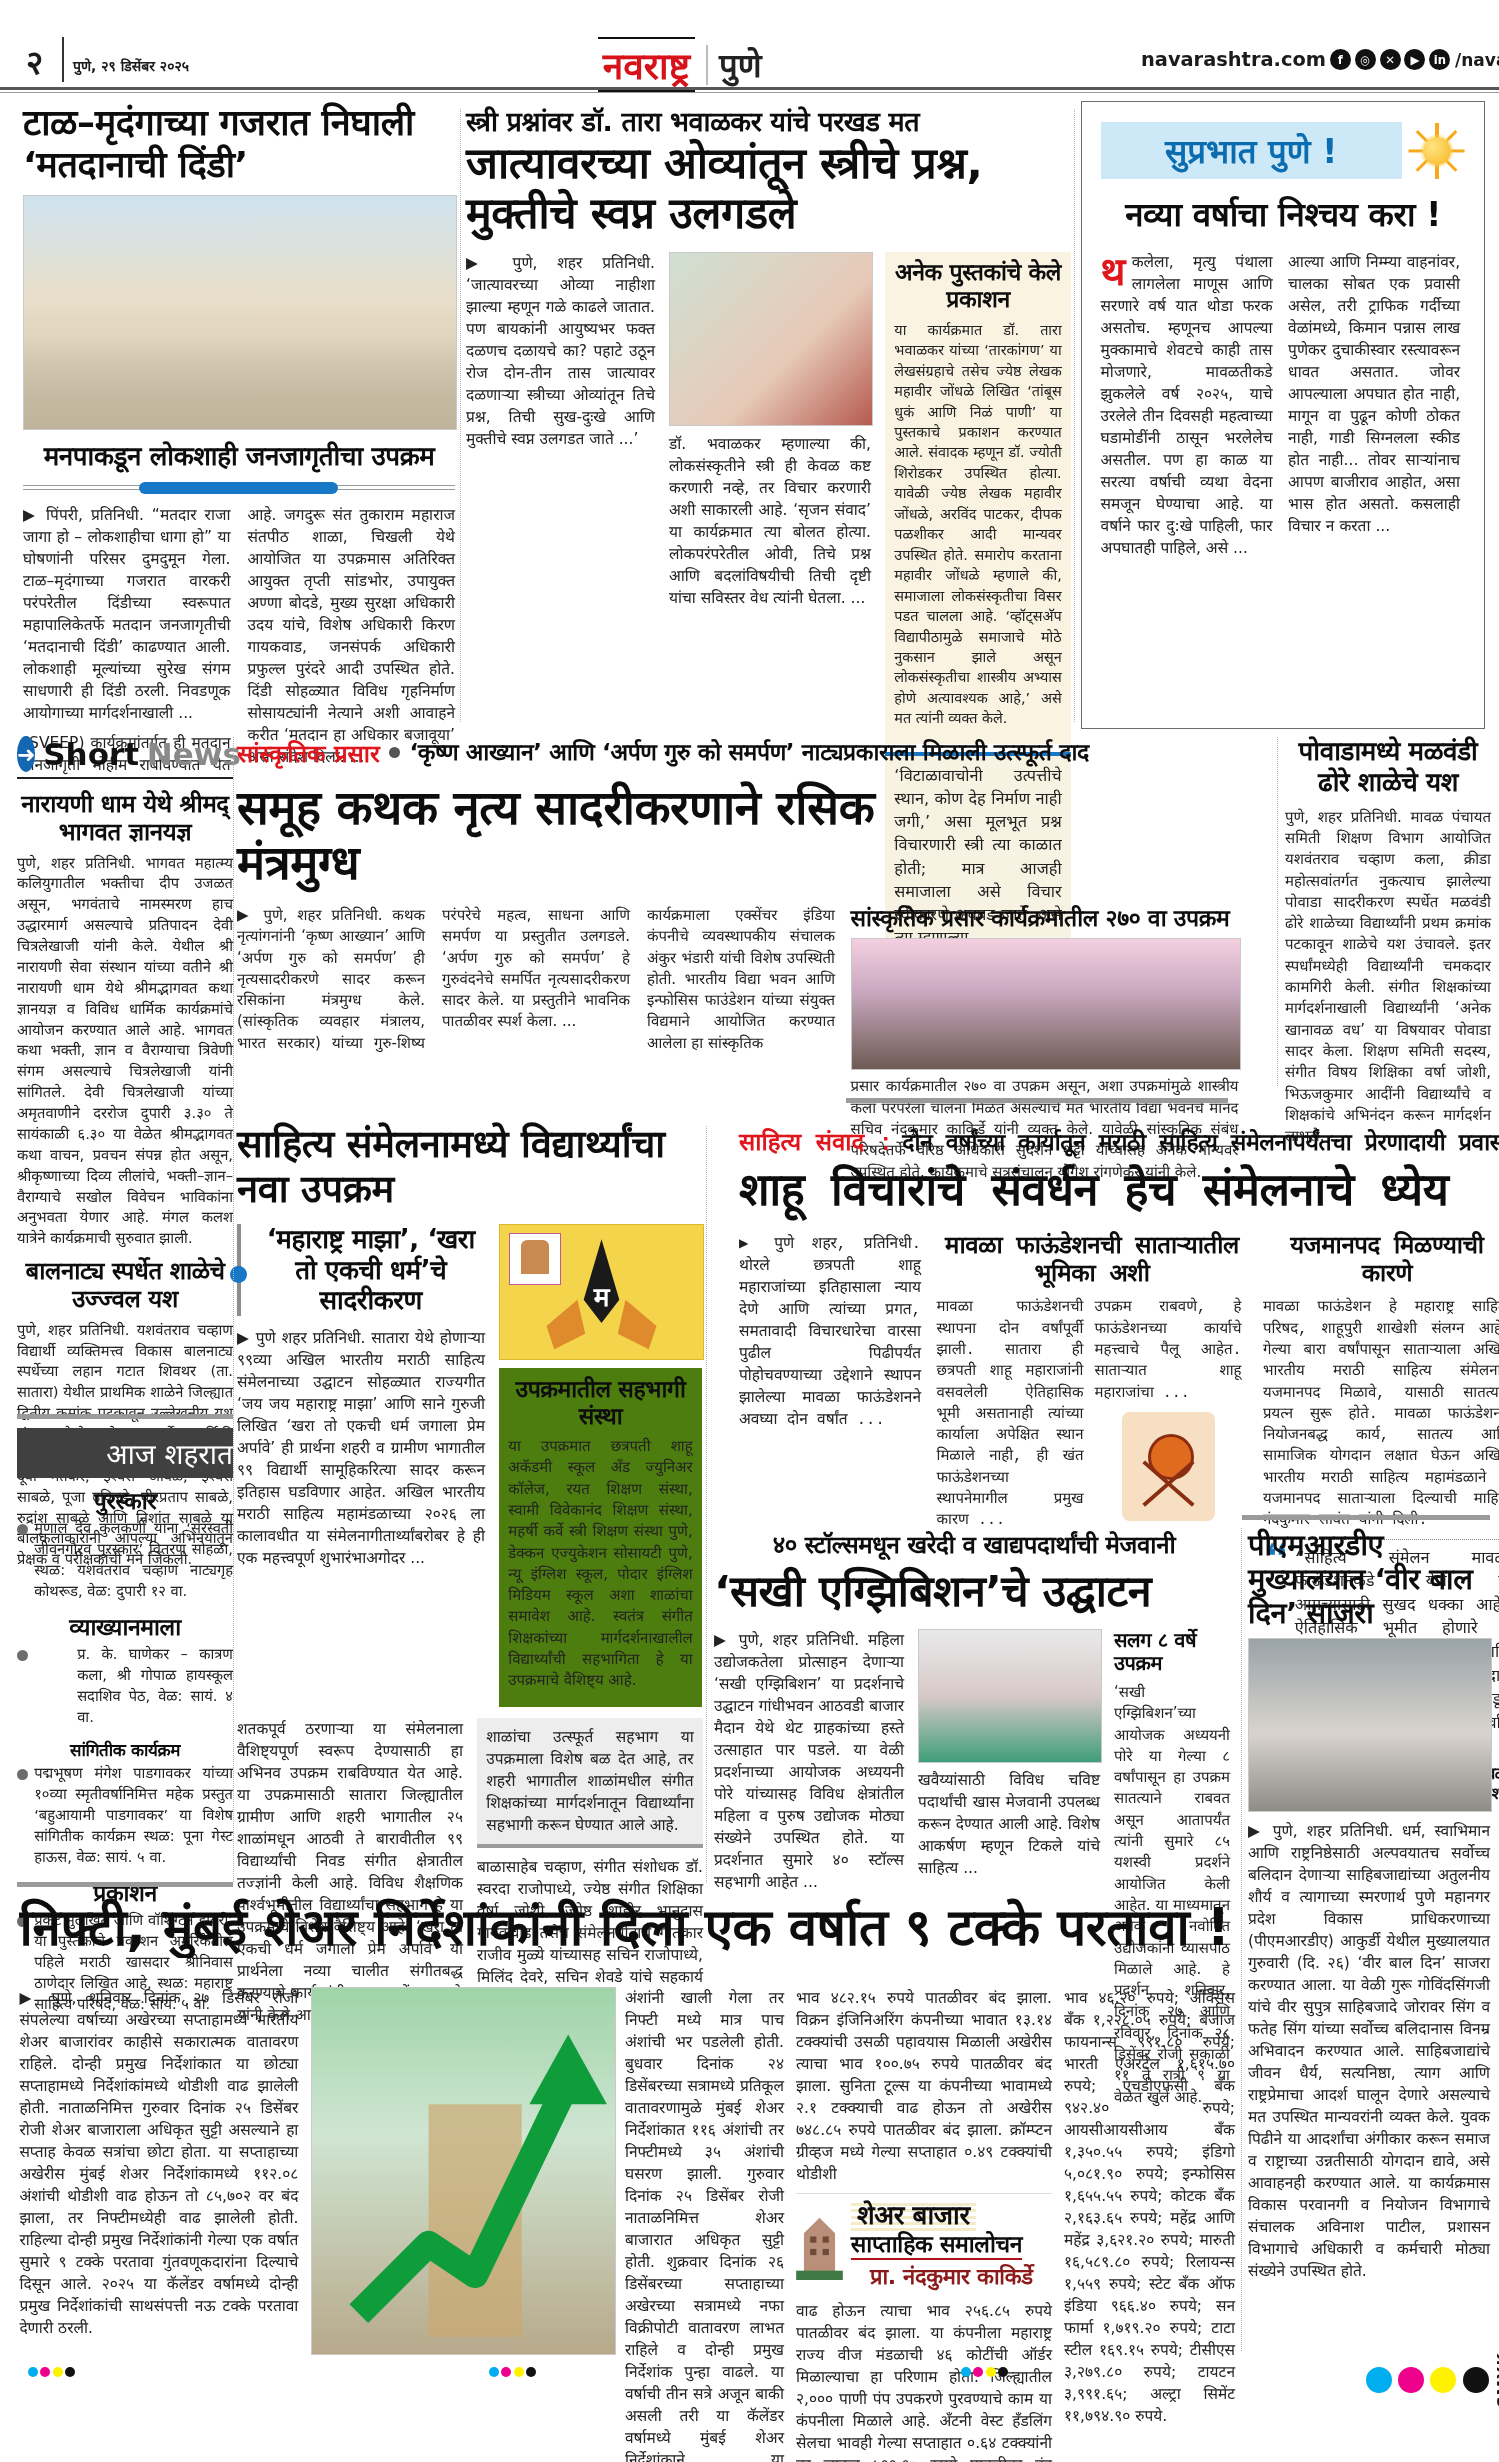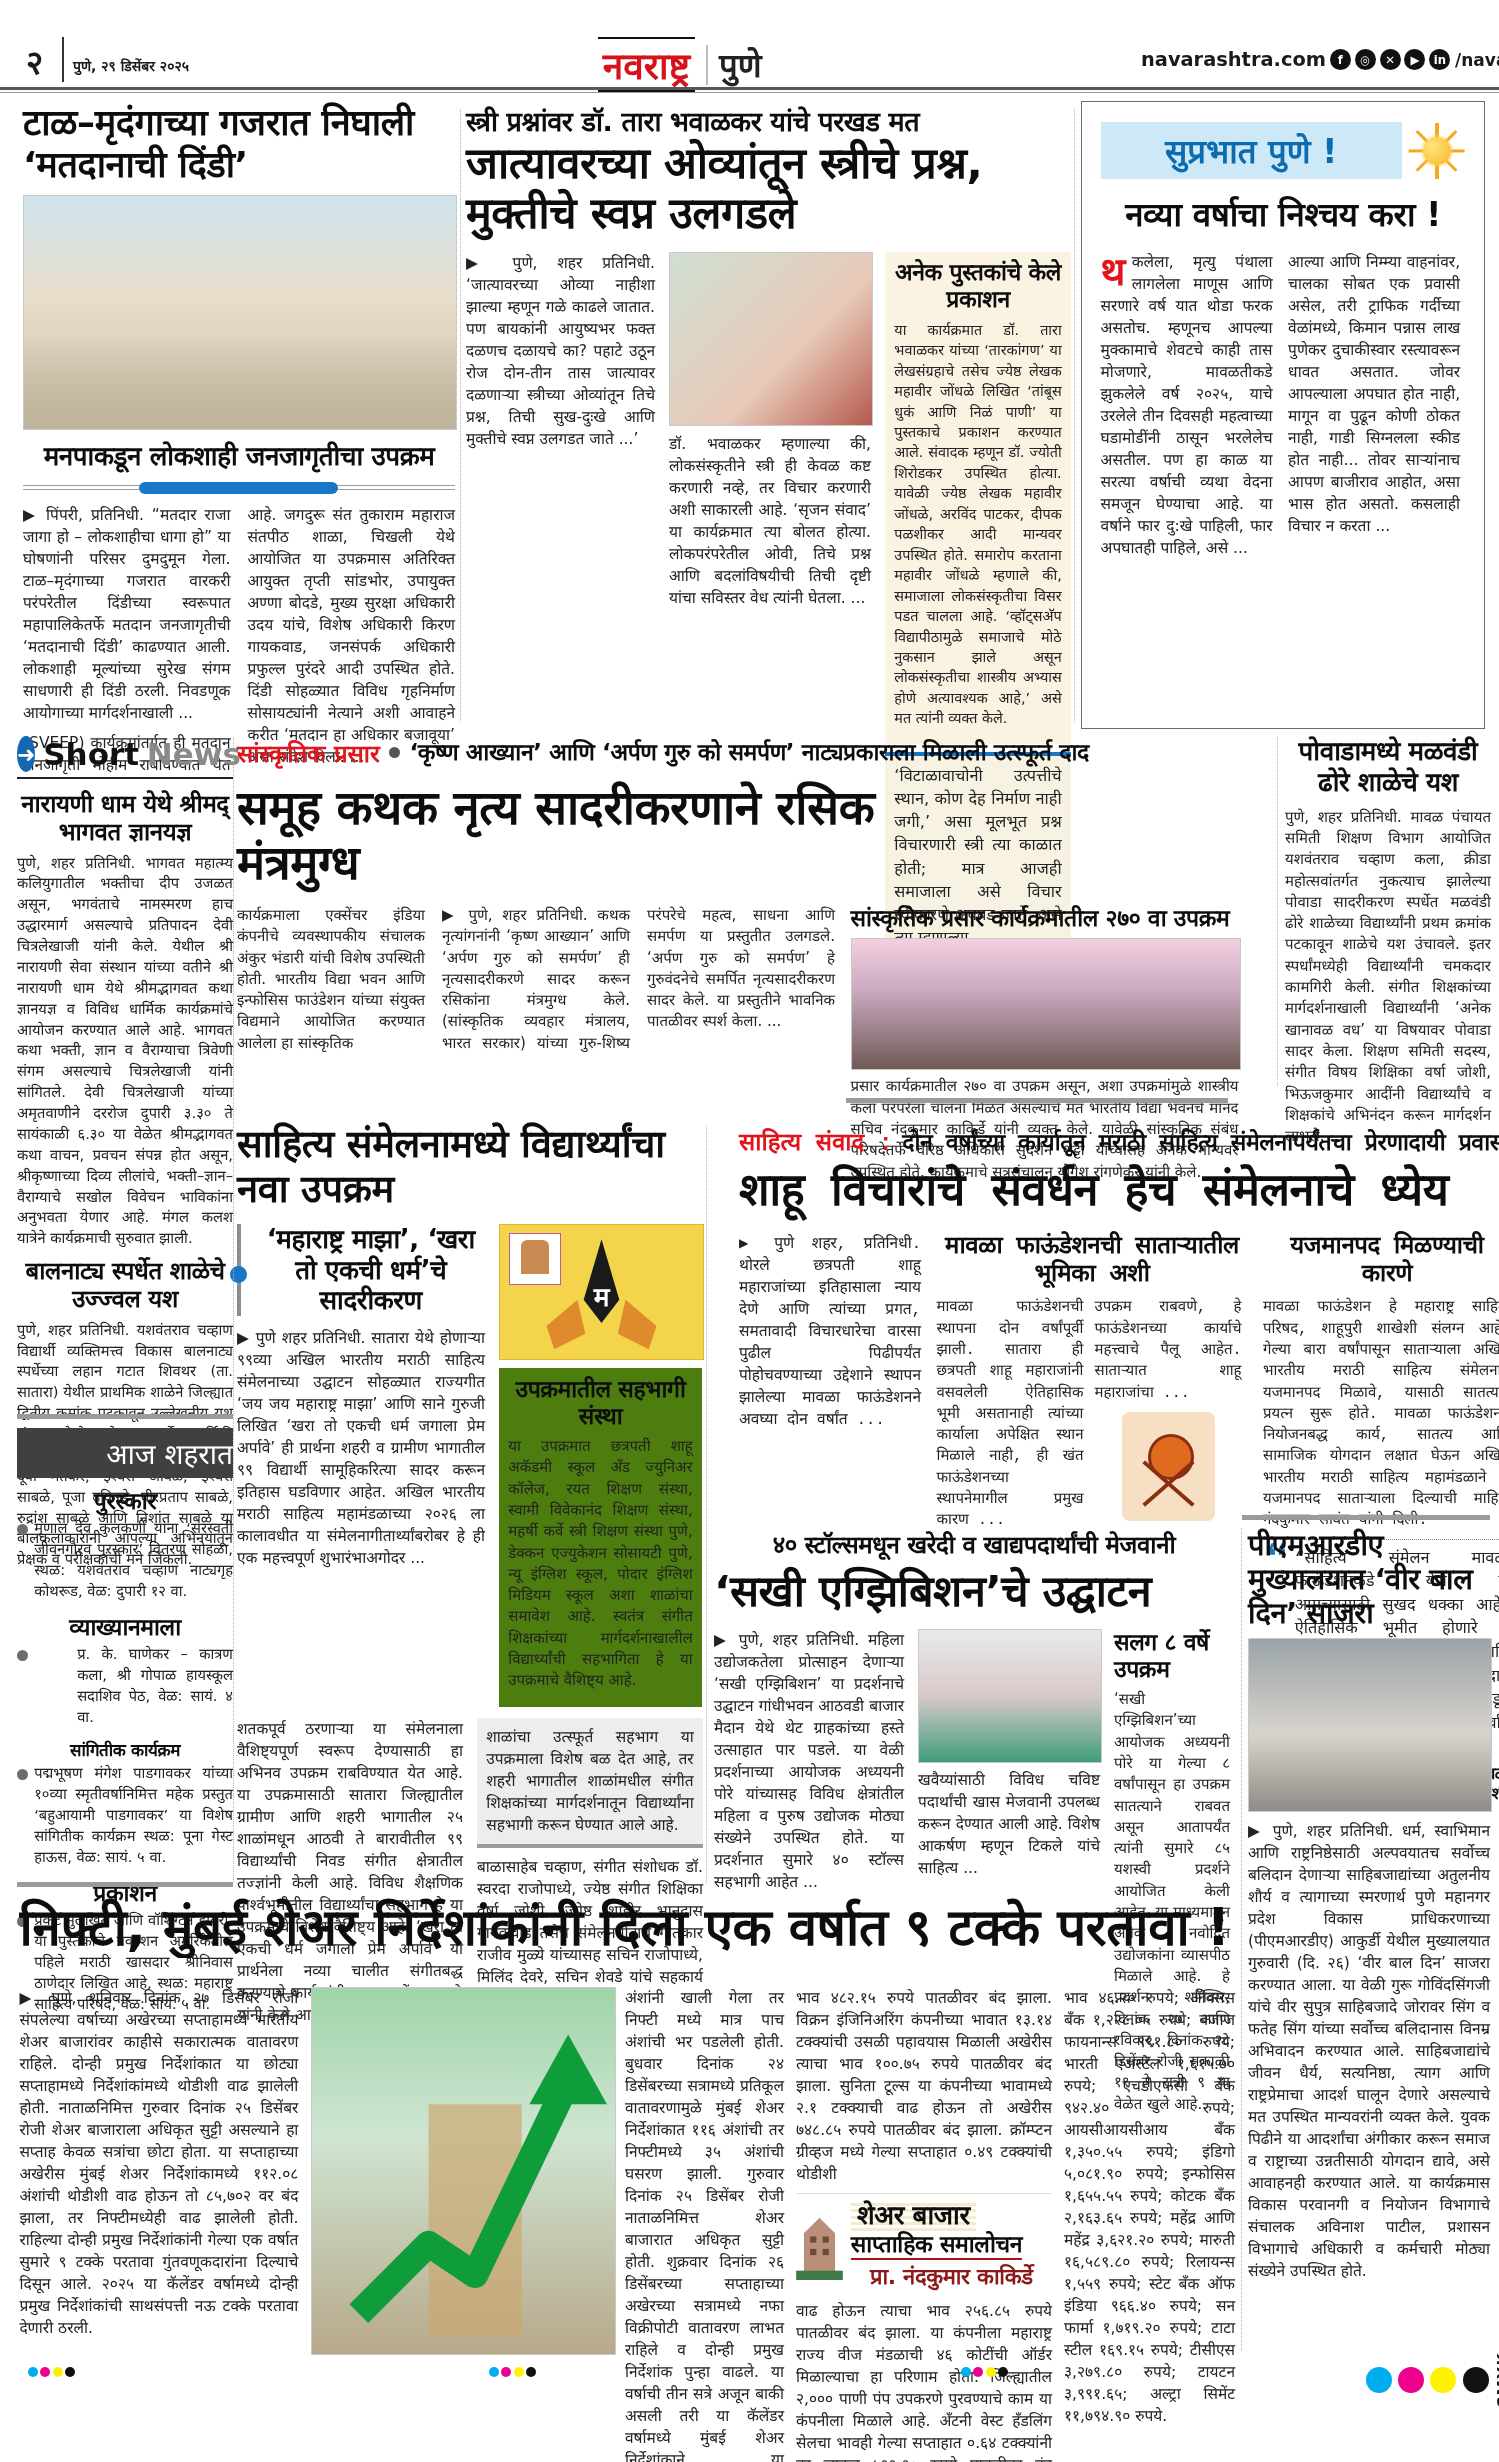--- a/index.html
+++ b/index.html
@@ -193,22 +193,22 @@
 
   <div class="abs" style="left:237px;top:736px;width:1032px;">
     <div style="display:flex;align-items:center;gap:9.3px;">
       <span class="kicker-lbl" style="font-size:24px;">सांस्कृतिक प्रसार</span>
       <span class="dot" style="background:#555;"></span>
       <span class="hl" style="font-size:23px;">‘कृष्ण आख्यान’ आणि ‘अर्पण गुरु को समर्पण’ नाट्यप्रकाराला मिळाली उत्स्फूर्त दाद</span>
     </div>
     <div class="hl" style="font-size:47px;width:769px;margin-top:11px;">समूह कथक नृत्य सादरीकरणाने रसिक मंत्रमुग्ध</div>
     <div style="display:flex;gap:15.5px;margin-top:14px;">
       <div class="body cols3" style="width:598px;font-size:15px;">
+        <p>▶ पुणे, शहर प्रतिनिधी. कथक नृत्यांगनांनी ‘कृष्ण आख्यान’ आणि ‘अर्पण गुरु को समर्पण’ ही नृत्यसादरीकरणे सादर करून रसिकांना मंत्रमुग्ध केले. (सांस्कृतिक व्यवहार मंत्रालय, भारत सरकार) यांच्या गुरु-शिष्य परंपरेचे महत्व, साधना आणि समर्पण या प्रस्तुतीत उलगडले. ‘अर्पण गुरु को समर्पण’ हे गुरुवंदनेचे समर्पित नृत्यसादरीकरण सादर केले. या प्रस्तुतीने भावनिक पातळीवर स्पर्श केला. ...</p>
         <p>कार्यक्रमाला एक्सेंचर इंडिया कंपनीचे व्यवस्थापकीय संचालक अंकुर भंडारी यांची विशेष उपस्थिती होती. भारतीय विद्या भवन आणि इन्फोसिस फाउंडेशन यांच्या संयुक्त विद्यमाने आयोजित करण्यात आलेला हा सांस्कृतिक</p>
-        <p>▶ पुणे, शहर प्रतिनिधी. कथक नृत्यांगनांनी ‘कृष्ण आख्यान’ आणि ‘अर्पण गुरु को समर्पण’ ही नृत्यसादरीकरणे सादर करून रसिकांना मंत्रमुग्ध केले. (सांस्कृतिक व्यवहार मंत्रालय, भारत सरकार) यांच्या गुरु-शिष्य परंपरेचे महत्व, साधना आणि समर्पण या प्रस्तुतीत उलगडले. ‘अर्पण गुरु को समर्पण’ हे गुरुवंदनेचे समर्पित नृत्यसादरीकरण सादर केले. या प्रस्तुतीने भावनिक पातळीवर स्पर्श केला. ...</p>
       </div>
       <div style="width:388px;">
         <div class="hl" style="font-size:23px;">सांस्कृतिक प्रसार कार्यक्रमातील २७० वा उपक्रम</div>
         <div class="photo stage" style="width:388px;height:130px;margin-top:6.2px;"></div>
         <div class="body" style="font-size:15px;margin-top:6.2px;">
           <p>प्रसार कार्यक्रमातील २७० वा उपक्रम असून, अशा उपक्रमांमुळे शास्त्रीय कला परंपरेला चालना मिळत असल्याचे मत भारतीय विद्या भवनचे मानद सचिव नंदकुमार काकिर्डे यांनी व्यक्त केले. यावेळी सांस्कृतिक संबंध परिषदेतर्फे वरिष्ठ अधिकारी सुदर्शन शेट्टी यांच्यासह अनेक मान्यवर उपस्थित होते. कार्यक्रमाचे सूत्रसंचालन योगेश रांगणेकर यांनी केले.</p>
         </div>
       </div>
     </div>
   </div>
@@ -324,21 +324,21 @@
       <div class="body" style="width:190px;font-size:15.5px;">
         <p>▶ पुणे, शहर प्रतिनिधी. महिला उद्योजकतेला प्रोत्साहन देणाऱ्या ‘सखी एग्झिबिशन’ या प्रदर्शनाचे उद्घाटन गांधीभवन आठवडी बाजार मैदान येथे थेट ग्राहकांच्या हस्ते उत्साहात पार पडले. या वेळी प्रदर्शनाच्या आयोजक अध्ययनी पोरे यांच्यासह विविध क्षेत्रांतील महिला व पुरुष उद्योजक मोठ्या संख्येने उपस्थित होते. या प्रदर्शनात सुमारे ४० स्टॉल्स सहभागी आहेत ...</p>
       </div>
       <div style="width:182px;">
         <div class="photo expo" style="width:182px;height:132px;"></div>
         <div class="body" style="font-size:15.5px;margin-top:6.2px;">
           <p>खवैय्यांसाठी विविध चविष्ट पदार्थांची खास मेजवानी उपलब्ध करून देण्यात आली आहे. विशेष आकर्षण म्हणून टिकले यांचे साहित्य ...</p>
         </div>
       </div>
       <div style="width:116px;">
-        <div class="hl" style="font-size:23px;">सलग ८ वर्षे उपक्रम</div>
+        <div class="hl" style="font-size:20px;">सलग ८ वर्षे उपक्रम</div>
         <div class="body" style="font-size:15px;margin-top:6.2px;">
           <p>‘सखी एग्झिबिशन’च्या आयोजक अध्ययनी पोरे या गेल्या ८ वर्षांपासून हा उपक्रम सातत्याने राबवत असून आतापर्यंत त्यांनी सुमारे ८५ यशस्वी प्रदर्शने आयोजित केली आहेत. या माध्यमातून अनेक नवोदित उद्योजकांना व्यासपीठ मिळाले आहे. हे प्रदर्शन शनिवार, दिनांक २७ आणि रविवार, दिनांक २८ डिसेंबर रोजी सकाळी ११ ते रात्री ९ या वेळेत खुले आहे.</p>
         </div>
       </div>
     </div>
   </div>
 
   <div class="abs" style="left:1248px;top:1528px;width:242px;">
     <div class="hl" style="font-size:29px;">पीएमआरडीए मुख्यालयात ‘वीर बाल दिन’ साजरा</div>
     <div class="photo indoor" style="width:242px;height:172px;margin-top:7.8px;"></div>

